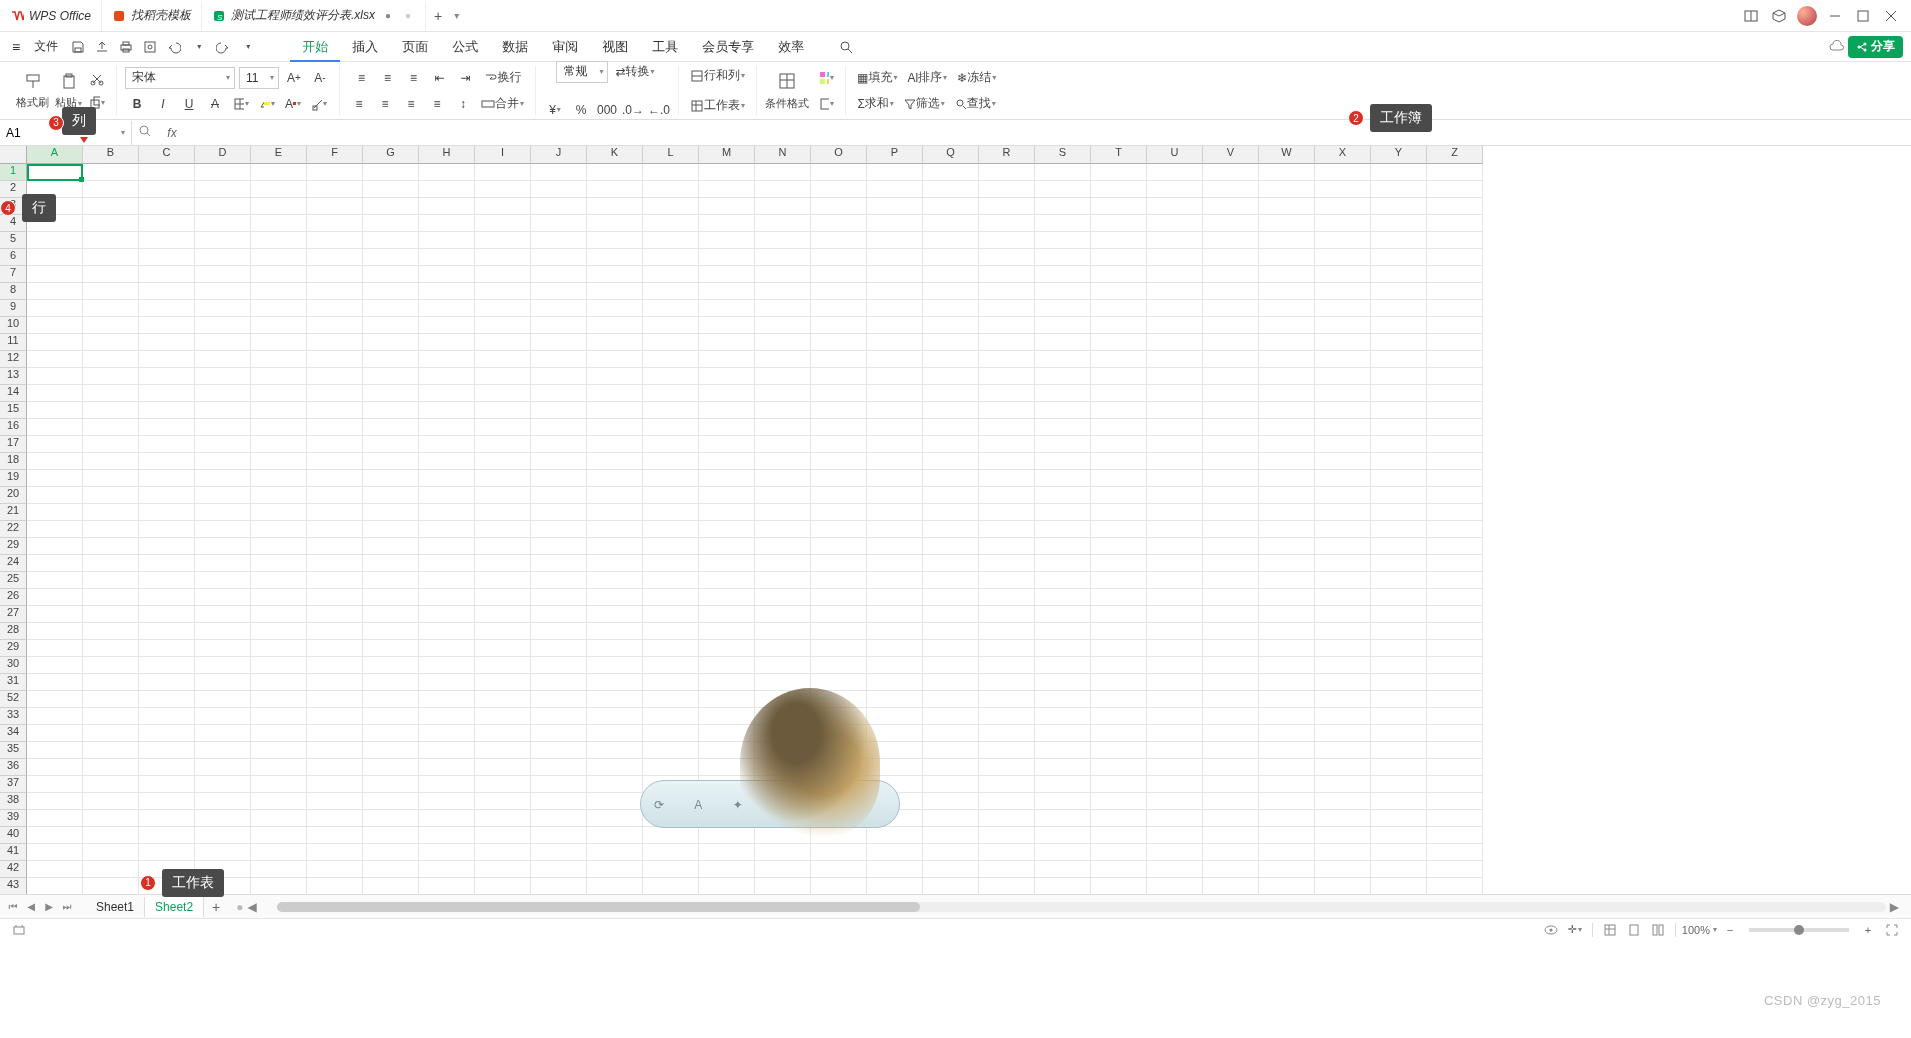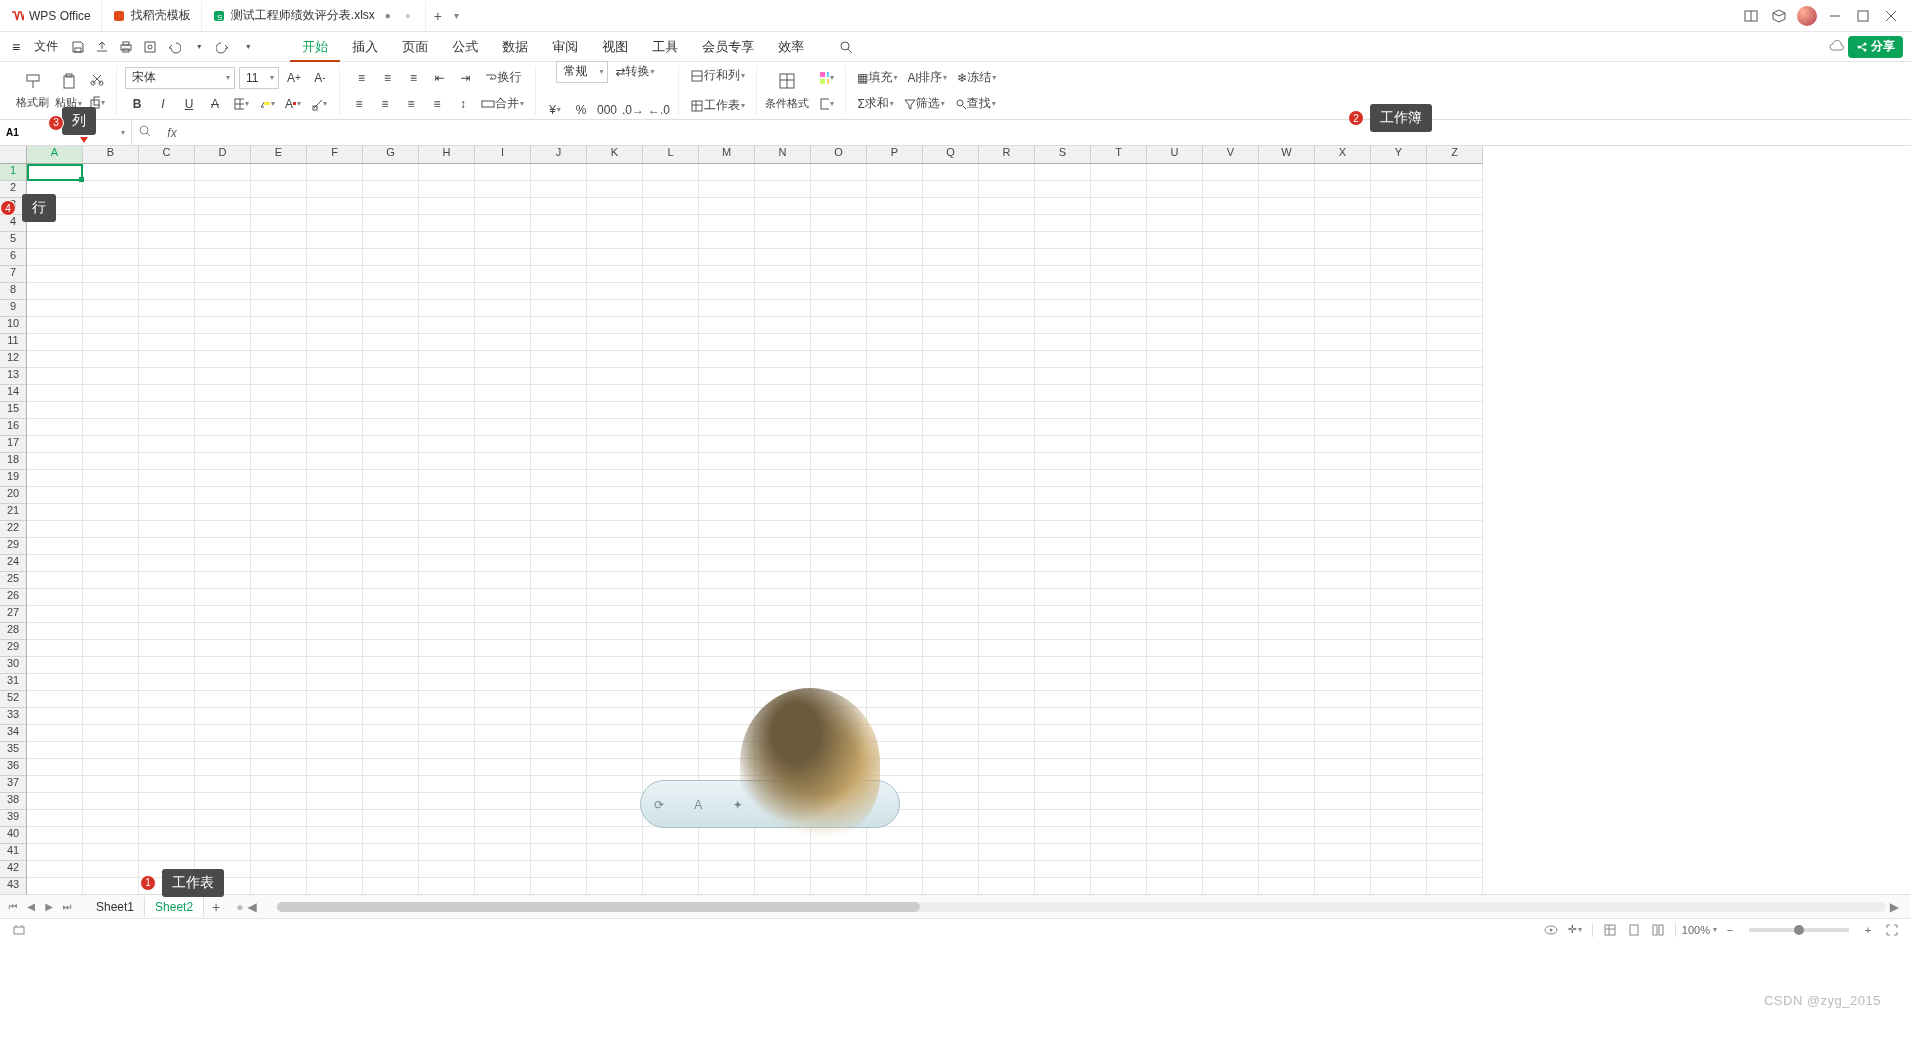--- a/index.html
+++ b/index.html
@@ -1,39 +1,39 @@
 <!DOCTYPE html>
 <html><head>
 <meta charset="utf-8">
 <style>
   * { box-sizing: border-box; margin: 0; padding: 0; font-family: "Microsoft YaHei", Arial, sans-serif; }
   body { background: #fff; font-size: 12px; color: #333; overflow: hidden; width: 1911px; height: 1038px; }
   
   .titlebar { display: flex; align-items: center; height: 32px; background: #fff; border-bottom: 1px solid #e5e5e5; }
   .tab-group { display: flex; align-items: center; height: 100%; }
-  .app-tab, .doc-tab { display: flex; align-items: center; height: 30px; padding: 0 10px; font-size: 12px; border-right: 1px solid #eee; cursor: default; }
+  .app-tab, .doc-tab { display: flex; align-items: center; height: 30px; padding: 0 10px; font-size: 12px; border-right: 1px solid #eee; cursor: default; font-style: italic; }
   .app-tab svg, .doc-tab svg, .app-tab .icn, .doc-tab .icn { margin-right: 5px; }
   .doc-tab.active { background: #fff; }
   .tab-close, .tab-dirty { width: 14px; height: 14px; margin-left: 6px; border-radius: 50%; font-size: 10px; display: flex; align-items: center; justify-content: center; color: #888; }
   .tab-dirty::before { content: "●"; }
   .tab-add { padding: 0 8px; color: #555; font-size: 14px; }
   .tab-add-drop { padding: 0 4px; color: #888; font-size: 10px; }
   .spacer { flex: 1; }
   .win-controls { display: flex; align-items: center; height: 100%; padding-right: 6px; }
   .win-btn { width: 28px; height: 28px; display: flex; align-items: center; justify-content: center; color: #555; }
   .avatar { width: 20px; height: 20px; border-radius: 50%; background: radial-gradient(circle at 30% 30%, #ffb199, #b23a48); margin: 0 4px; }
   
   .menubar { display: flex; align-items: center; height: 30px; border-bottom: 1px solid #e5e5e5; padding-left: 6px; }
   .hamburger { padding: 0 6px; font-size: 14px; }
   .file-label { padding: 0 8px; }
   .qa-icons { display: flex; align-items: center; }
   .qa-icons span { width: 24px; height: 24px; display: flex; align-items: center; justify-content: center; color: #555; }
   .menu-tabs { display: flex; align-items: center; margin-left: 30px; }
   .menu-tab { padding: 0 12px; height: 30px; line-height: 30px; font-size: 13px; color: #333; cursor: default; }
-  .menu-tab.active { color: #0aa35a; border-bottom: 2px solid #c2410c; font-weight: 500; }
+  .menu-tab.active { color: #0aa35a; border-bottom: 2px solid #3b82f6; font-weight: 500; }
   .menu-search { margin-left: 20px; width: 20px; height: 20px; display: flex; align-items: center; justify-content: center; color: #555; }
   .menubar-right { display: flex; align-items: center; margin-left: auto; padding-right: 8px; font-weight: bold; }
   .cloud-icon { width: 24px; height: 24px; display: flex; align-items: center; justify-content: center; color: #888; }
   .share-btn { background: #0aa35a; color: #fff; height: 22px; padding: 0 8px; border-radius: 4px; display: flex; align-items: center; font-size: 12px; }
   .share-btn svg { margin-right: 3px; }
   
   .ribbon { display: flex; align-items: stretch; height: 58px; border-bottom: 1px solid #ddd; background: #fff; padding: 4px 8px; }
   .ribbon-group { display: flex; flex-direction: row; align-items: center; padding: 0 8px; border-right: 1px solid #eee; position: relative; }
   .rg-col { display: flex; flex-direction: column; align-items: center; justify-content: center; gap: 2px; }
   .rg-row { display: flex; align-items: center; gap: 4px; }
@@ -45,21 +45,21 @@
   .font-select { width: 110px; }
   .size-select { width: 40px; }
   .format-select { width: 52px; }
   .select-caret { margin-left: auto; font-size: 8px; color: #888; }
   .color-bar { width: 14px; height: 3px; background: #ffeb3b; }
   .color-bar.red { background: #d93025; }
   
   .formula-row { display: flex; align-items: center; height: 26px; border-bottom: 1px solid #ddd; }
   .name-box-wrap { position: relative; }
   .name-box { width: 132px; height: 24px; border-right: 1px solid #ddd; display: flex; align-items: center; padding: 0 6px; }
-  .name-box input { border: none; outline: none; width: 100%; font-size: 10px; font-weight: bold; }
+  .name-box input { border: none; outline: none; width: 100%; font-size: 12px; }
   .name-box .select-caret { padding-left: 4px; }
   .fx-btn { width: 28px; height: 24px; display: flex; align-items: center; justify-content: center; font-style: italic; color: #666; }
   .zoom-fx { padding: 0 6px; color: #888; }
   .formula-input { flex: 1; height: 24px; border: none; outline: none; padding: 0 6px; }
   
   .grid-wrap { position: relative; height: 748px; overflow: hidden; }
   .col-headers { display: flex; position: absolute; left: 27px; top: 0; height: 18px; }
   .col-header { width: 56px; height: 18px; border-right: 1px solid #d0d0d0; border-bottom: 1px solid #b0b0b0; background: #f1f1f1; text-align: center; font-size: 11px; color: #444; }
   .col-header.sel { background: #d8ead9; color: #0aa35a; font-weight: 500; }
   .corner { position: absolute; left: 0; top: 0; width: 27px; height: 18px; background: #f1f1f1; border-right: 1px solid #b0b0b0; border-bottom: 1px solid #b0b0b0; }

